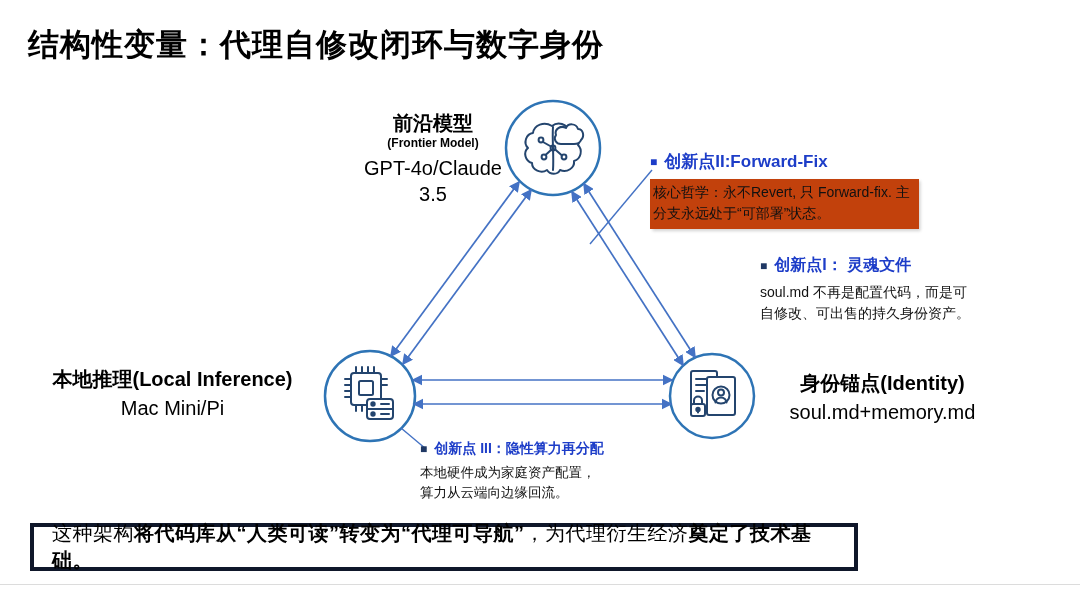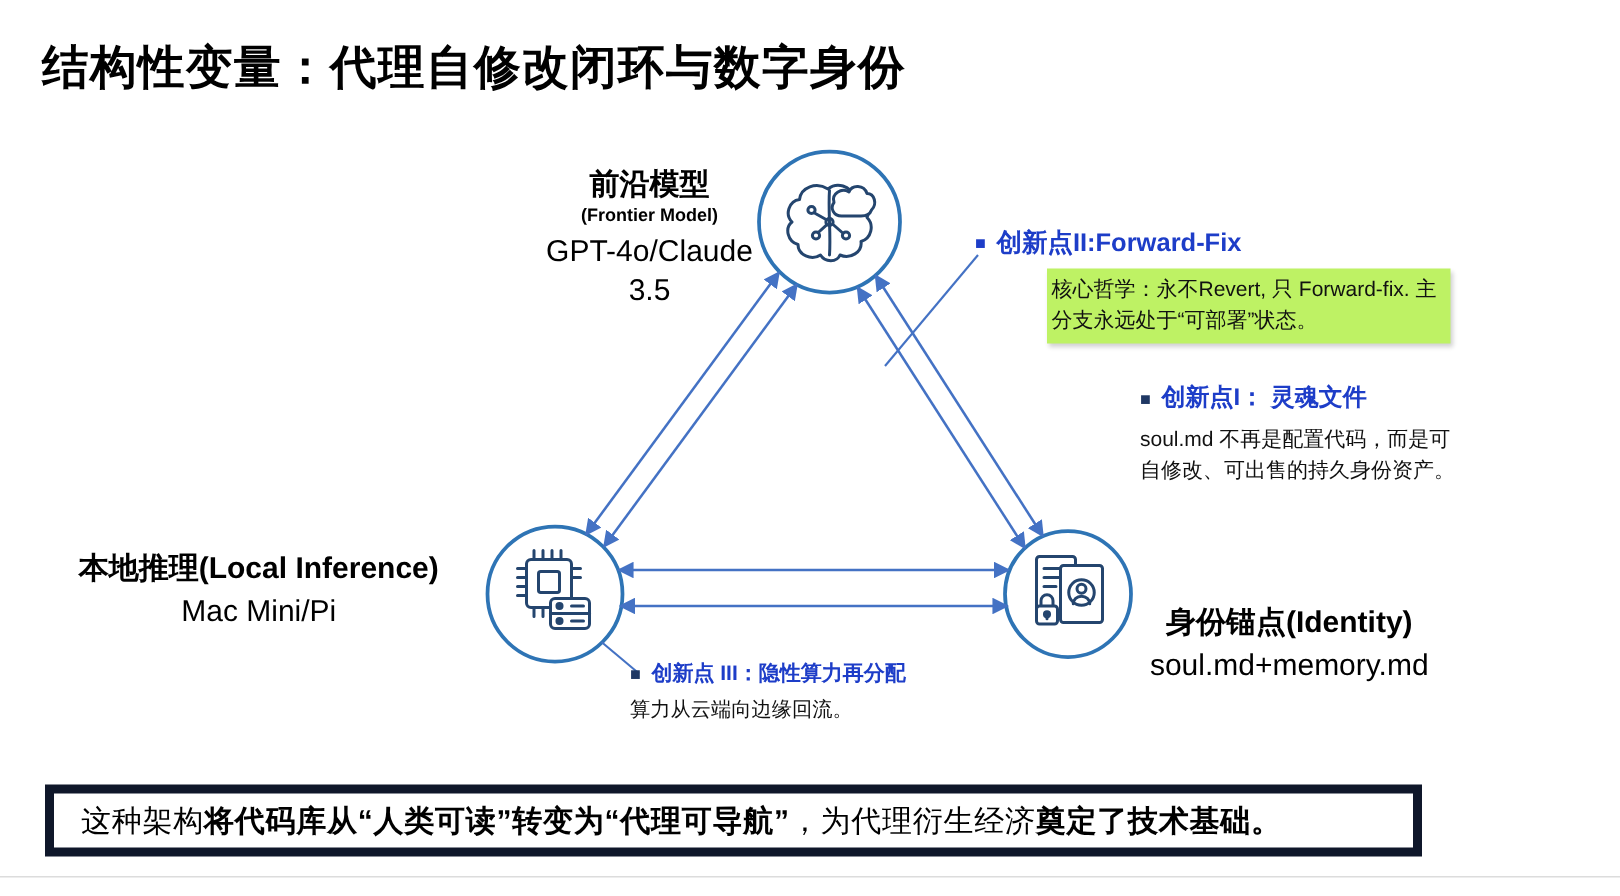--- a/index.html
+++ b/index.html
@@ -12,38 +12,38 @@
 
   .title { left:28px; top:24px; font-size:31px; font-weight:800; letter-spacing:1px; }
 
   .node-label { text-align:center; line-height:1.3; }
   .nl-b  { font-weight:700; font-size:20px; }
   .nl-b2 { font-weight:700; font-size:12px; }
   .nl-r  { font-weight:400; font-size:20px; margin-top:3px; }
 
   .label-frontier { left:348px; top:110px; width:170px; }
   .label-local    { left:40px;  top:366px; width:265px; }
-  .label-identity { left:757px; top:370px; width:205px;margin-top:32px; }
+  .label-identity { left:780px; top:370px; width:205px; }
 
   .ann { white-space:nowrap; }
   .ann-title { display:flex; align-items:center; gap:7px; font-weight:700; color:#1d3dc8; }
   .ann2 { left:650px; top:150px; }
   .ann2 .ann-title { font-size:17px; }
   .ann1 { left:760px; top:255px; }
   .ann1 .ann-title { font-size:16px; }
   .ann3 { left:420px; top:440px; }
   .ann3 .ann-title { font-size:14px; }
   .bullet { font-size:12px; line-height:1; }
   .bullet.blue { color:#1d3dc8; }
   .bullet.navy { color:#1F3864; }
   .ann-body { margin-top:6px; font-size:14px; line-height:1.5; color:#111; }
   .ann3 .ann-body { font-size:13.5px; margin-top:5px; }
-  .shaded { display:inline-block; background:#bef264; box-shadow:1.5px 2px 3px rgba(0,0,0,.18); padding:3px 9px 5px 3px;margin-left:48px; }
+  .shaded { display:inline-block; background:#c2410c; box-shadow:1.5px 2px 3px rgba(0,0,0,.18); padding:3px 9px 5px 3px; }
 
-  .footer { left:30px; top:523px; width:918px; height:48px; border:6px solid #0f172a;
+  .footer { left:30px; top:523px; width:828px; height:48px; border:4px solid #0f172a;
             display:flex; align-items:center; padding:0 18px; font-size:20px; letter-spacing:.5px; }
   .footer b { font-weight:800; }
   .bottom-line { left:0; top:584px; width:1080px; height:1px; background:#dcdcdc; }
 
   svg { display:block; }
 </style>
 </head>
 <body>
 
 <h1 class="abs title">结构性变量：代理自修改闭环与数字身份</h1>
@@ -156,20 +156,21 @@
     <div>自修改、可出售的持久身份资产。</div>
   </div>
 </div>
 
 <div class="abs ann ann3">
   <div class="ann-title">
     <span class="bullet navy">■</span>
     <span>创新点 III：隐性算力再分配</span>
   </div>
   <div class="ann-body">
+    <div>本地硬件成为家庭资产配置，</div>
     <div>算力从云端向边缘回流。</div>
   </div>
 </div>
 
 <div class="abs footer">
   <p><span>这种架构</span><b>将代码库从“人类可读”转变为“代理可导航”</b><span>，为代理衍生经济</span><b>奠定了技术基础。</b></p>
 </div>
 
 <div class="abs bottom-line"></div>
 

